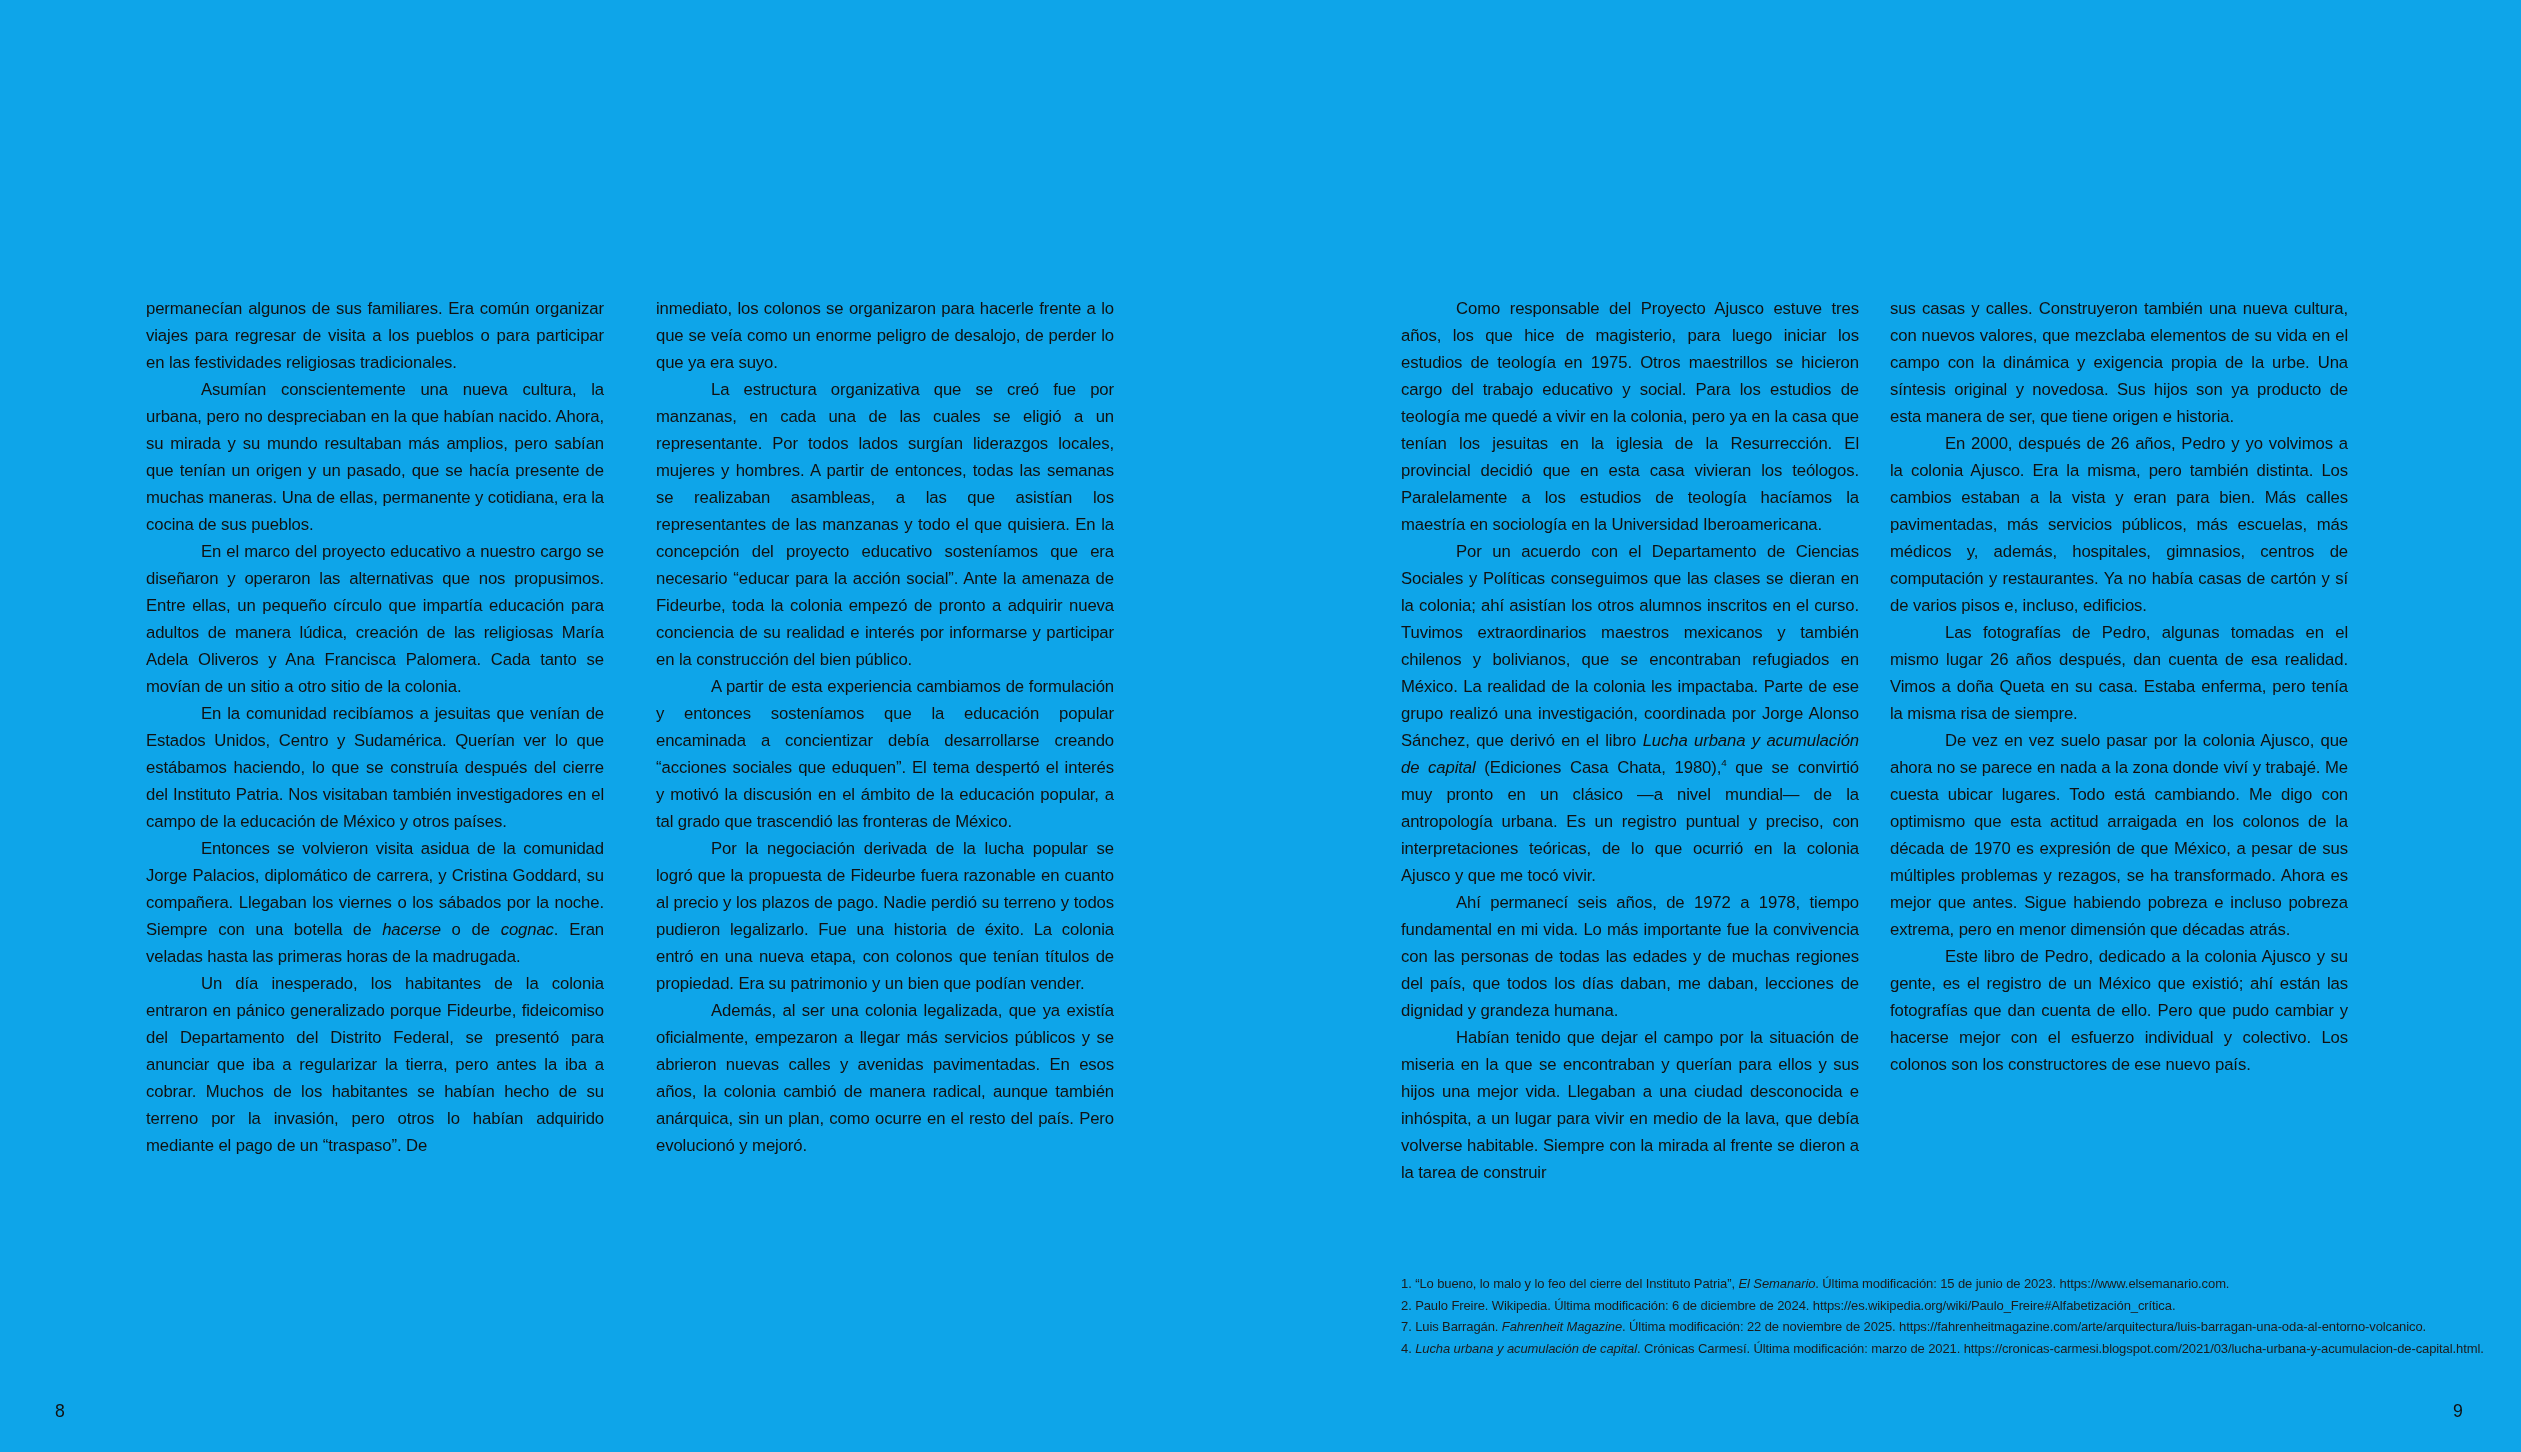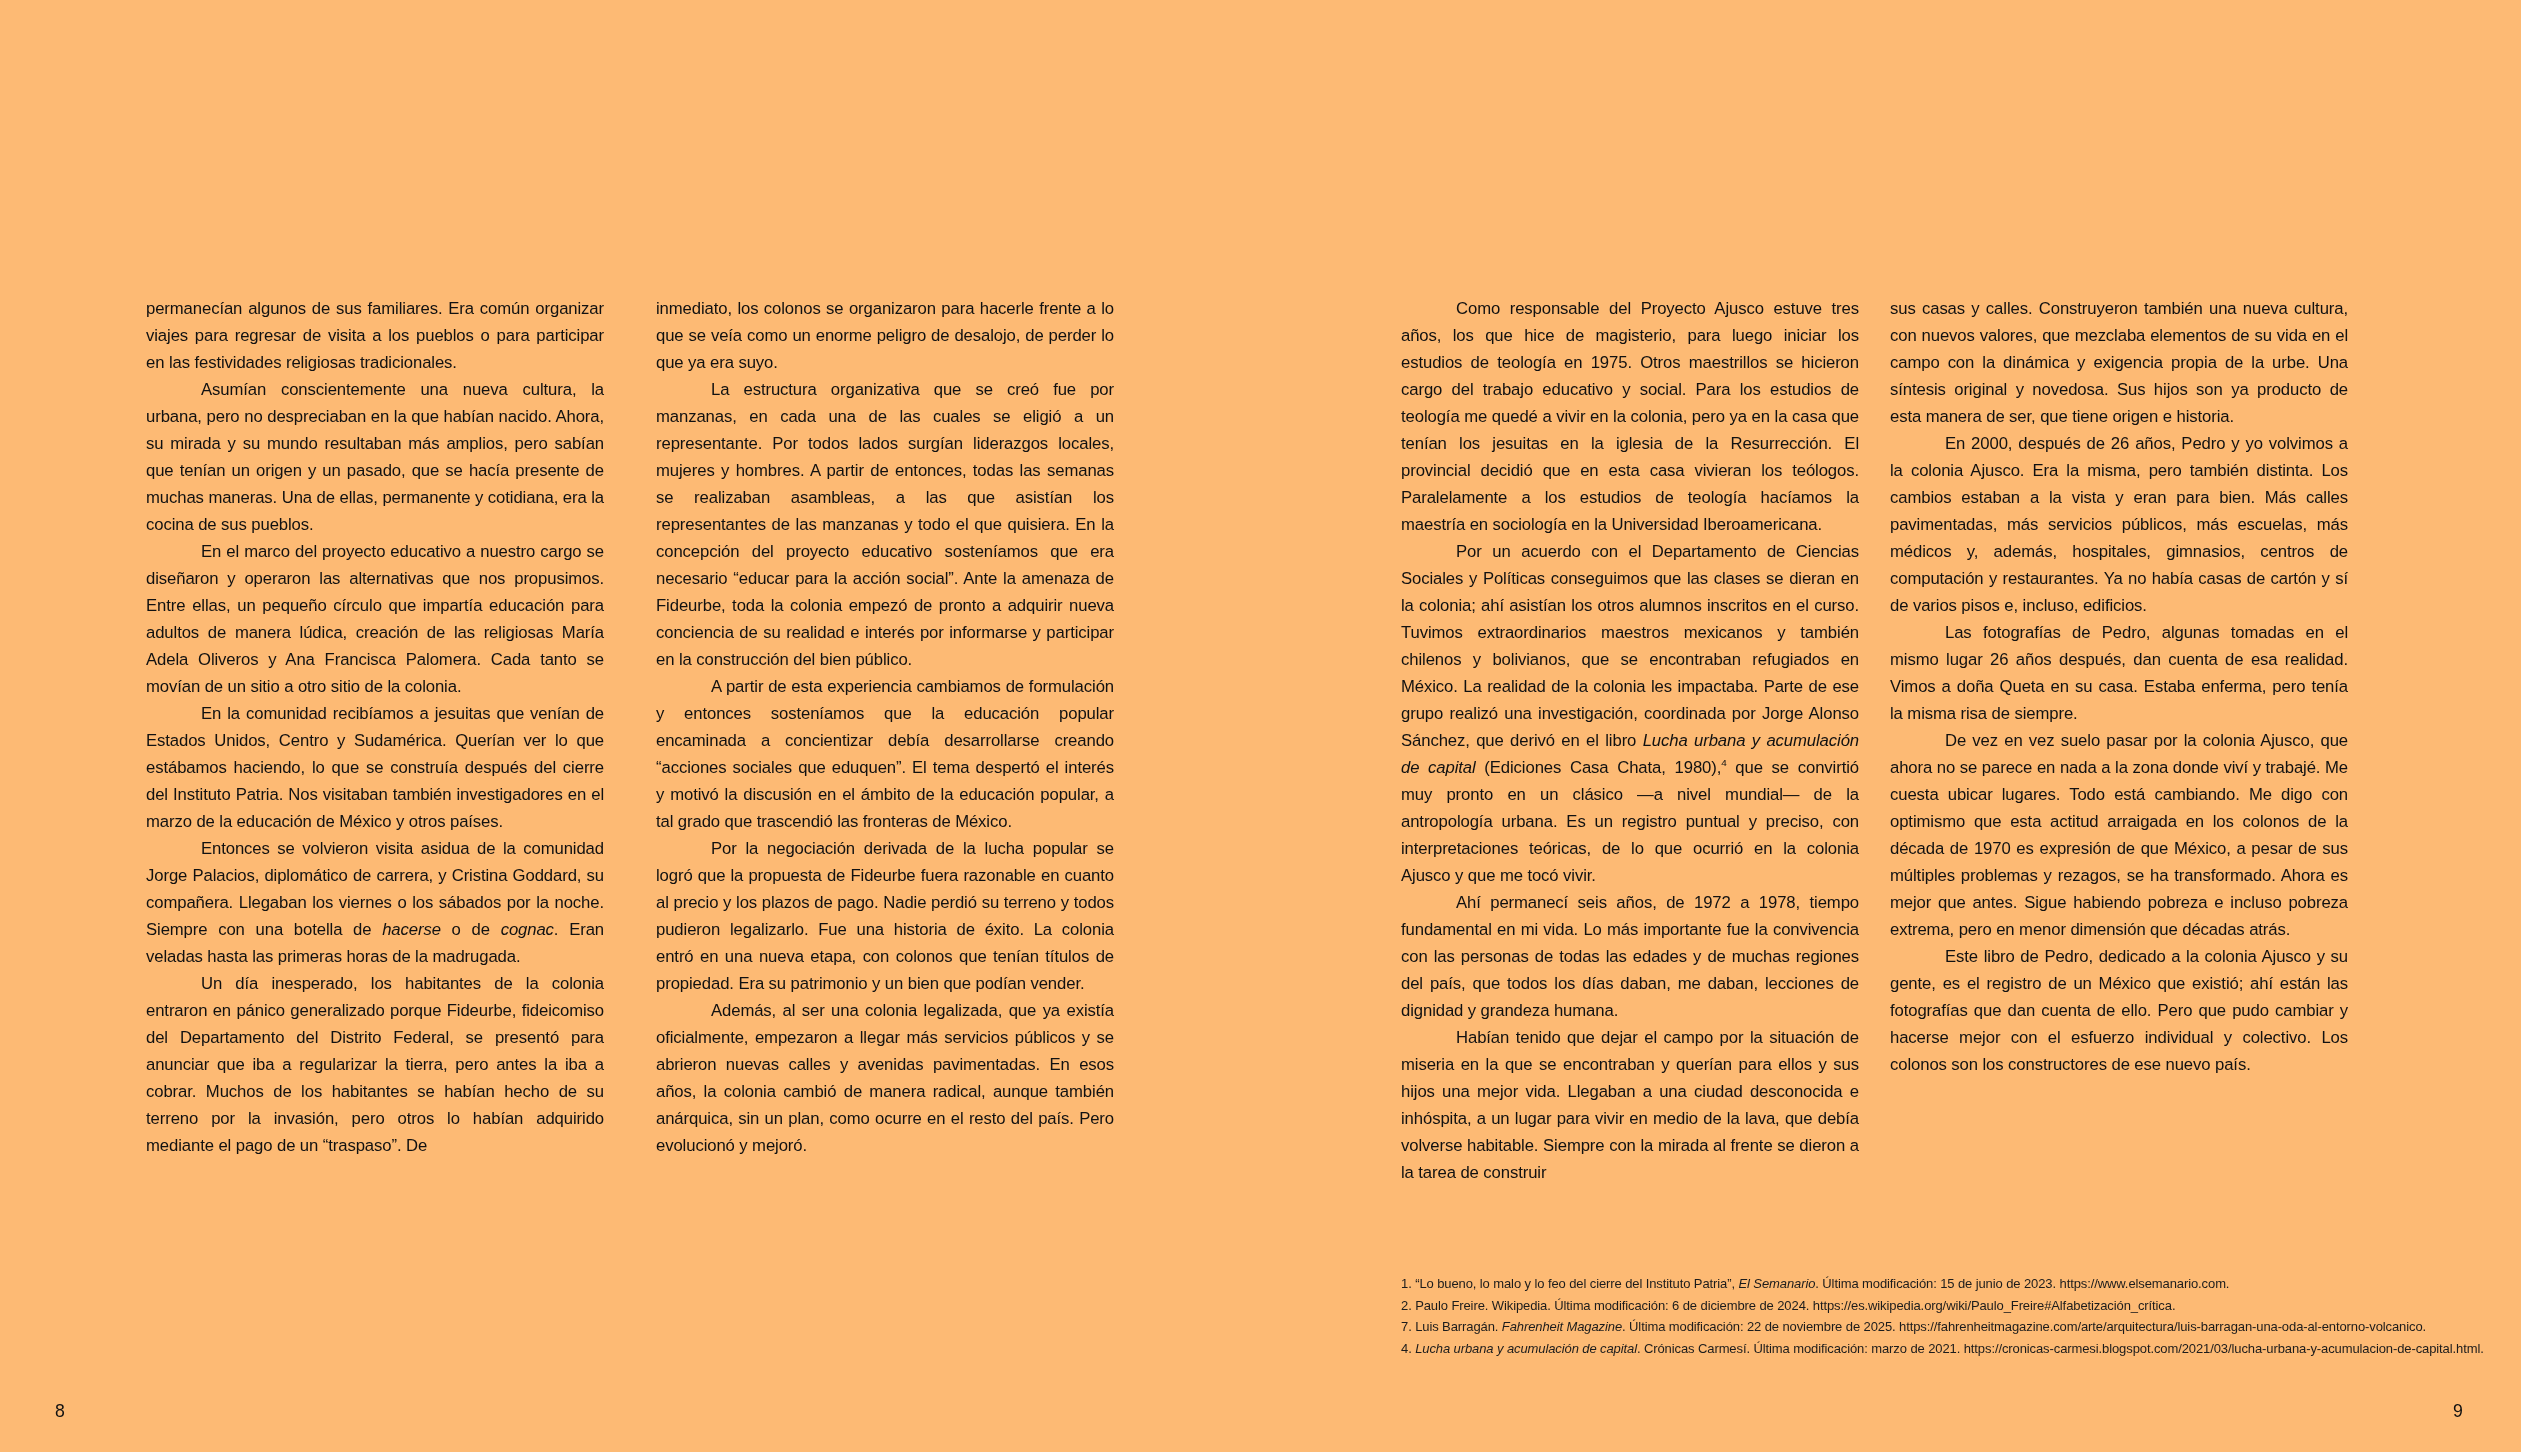--- a/index.html
+++ b/index.html
@@ -7,21 +7,21 @@
     padding: 0;
     background: #ffffff;
     width: 2522px;
     height: 1453px;
     overflow: hidden;
   }
   .spread {
     position: relative;
     width: 2522px;
     height: 1453px;
-    background: #fdba74;
+    background: #0ea5e9;
     font-family: "Liberation Sans", "DejaVu Sans", sans-serif;
     color: #111111;
   }
   .page {
     position: absolute;
     top: 0;
     width: 1261px;
     height: 1453px;
   }
   .page-left  { left: 0; }
@@ -82,21 +82,21 @@
 </head>
 <body>
 
 <div class="spread">
 
   <section class="page page-left">
     <div class="col col-1">
         <p class="para"><span>permanecían algunos de sus familiares. Era común organizar viajes para regresar de visita a los pueblos o para participar en las festividades religiosas tradicionales.</span></p>
         <p class="para indent"><span>Asumían conscientemente una nueva cultura, la urbana, pero no despreciaban en la que habían nacido. Ahora, su mirada y su mundo resultaban más amplios, pero sabían que tenían un origen y un pasado, que se hacía presente de muchas maneras. Una de ellas, permanente y cotidiana, era la cocina de sus pueblos.</span></p>
         <p class="para indent"><span>En el marco del proyecto educativo a nuestro cargo se diseñaron y operaron las alternativas que nos propusimos. Entre ellas, un pequeño círculo que impartía educación para adultos de manera lúdica, creación de las religiosas María Adela Oliveros y Ana Francisca Palomera. Cada tanto se movían de un sitio a otro sitio de la colonia.</span></p>
-        <p class="para indent"><span>En la comunidad recibíamos a jesuitas que venían de Estados Unidos, Centro y Sudamérica. Querían ver lo que estábamos haciendo, lo que se construía después del cierre del Instituto Patria. Nos visitaban también investigadores en el marzo de la educación de México y otros países.</span></p>
+        <p class="para indent"><span>En la comunidad recibíamos a jesuitas que venían de Estados Unidos, Centro y Sudamérica. Querían ver lo que estábamos haciendo, lo que se construía después del cierre del Instituto Patria. Nos visitaban también investigadores en el campo de la educación de México y otros países.</span></p>
         <p class="para indent"><span>Entonces se volvieron visita asidua de la comunidad Jorge Palacios, diplomático de carrera, y Cristina Goddard, su compañera. Llegaban los viernes o los sábados por la noche. Siempre con una botella de </span><em>hacerse</em><span> o de </span><em>cognac</em><span>. Eran veladas hasta las primeras horas de la madrugada.</span></p>
         <p class="para indent"><span>Un día inesperado, los habitantes de la colonia entraron en pánico generalizado porque Fideurbe, fideicomiso del Departamento del Distrito Federal, se presentó para anunciar que iba a regularizar la tierra, pero antes la iba a cobrar. Muchos de los habitantes se habían hecho de su terreno por la invasión, pero otros lo habían adquirido mediante el pago de un “traspaso”. De</span></p>
       </div>
     <div class="col col-2">
         <p class="para"><span>inmediato, los colonos se organizaron para hacerle frente a lo que se veía como un enorme peligro de desalojo, de perder lo que ya era suyo.</span></p>
         <p class="para indent"><span>La estructura organizativa que se creó fue por manzanas, en cada una de las cuales se eligió a un representante. Por todos lados surgían liderazgos locales, mujeres y hombres. A partir de entonces, todas las semanas se realizaban asambleas, a las que asistían los representantes de las manzanas y todo el que quisiera. En la concepción del proyecto educativo sosteníamos que era necesario “educar para la acción social”. Ante la amenaza de Fideurbe, toda la colonia empezó de pronto a adquirir nueva conciencia de su realidad e interés por informarse y participar en la construcción del bien público.</span></p>
         <p class="para indent"><span>A partir de esta experiencia cambiamos de formulación y entonces sosteníamos que la educación popular encaminada a concientizar debía desarrollarse creando “acciones sociales que eduquen”. El tema despertó el interés y motivó la discusión en el ámbito de la educación popular, a tal grado que trascendió las fronteras de México.</span></p>
         <p class="para indent"><span>Por la negociación derivada de la lucha popular se logró que la propuesta de Fideurbe fuera razonable en cuanto al precio y los plazos de pago. Nadie perdió su terreno y todos pudieron legalizarlo. Fue una historia de éxito. La colonia entró en una nueva etapa, con colonos que tenían títulos de propiedad. Era su patrimonio y un bien que podían vender.</span></p>
         <p class="para indent"><span>Además, al ser una colonia legalizada, que ya existía oficialmente, empezaron a llegar más servicios públicos y se abrieron nuevas calles y avenidas pavimentadas. En esos años, la colonia cambió de manera radical, aunque también anárquica, sin un plan, como ocurre en el resto del país. Pero evolucionó y mejoró.</span></p>
       </div>

